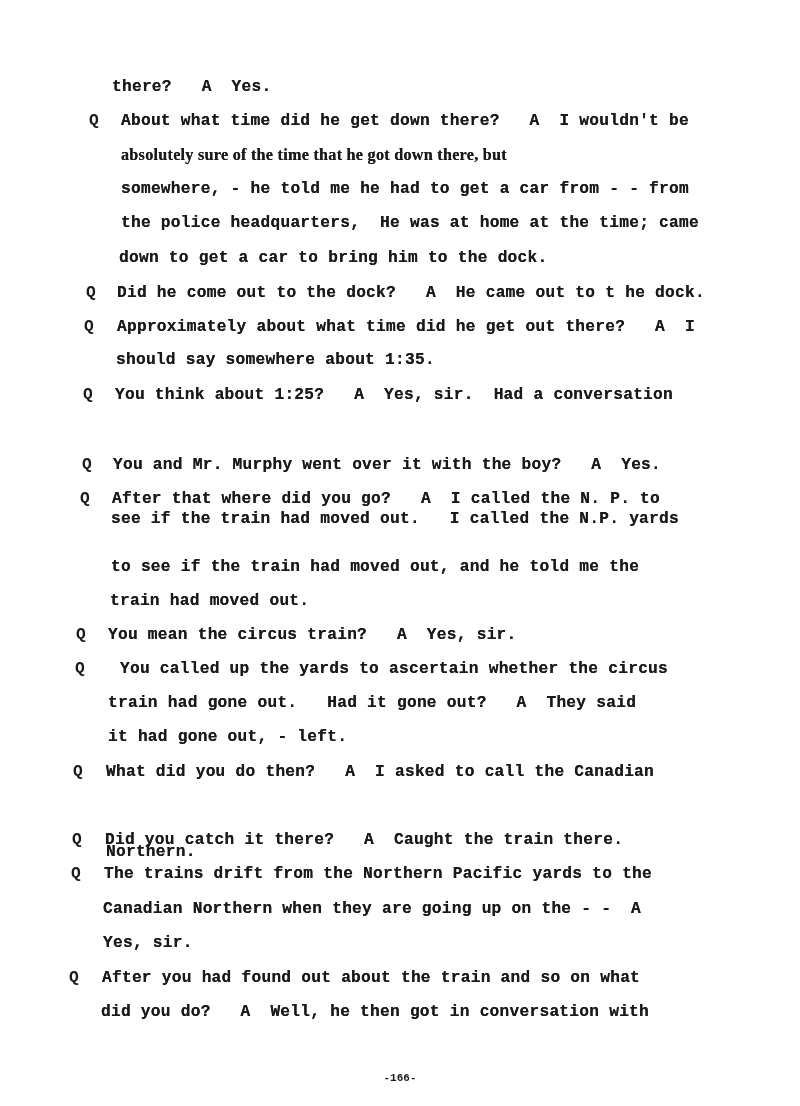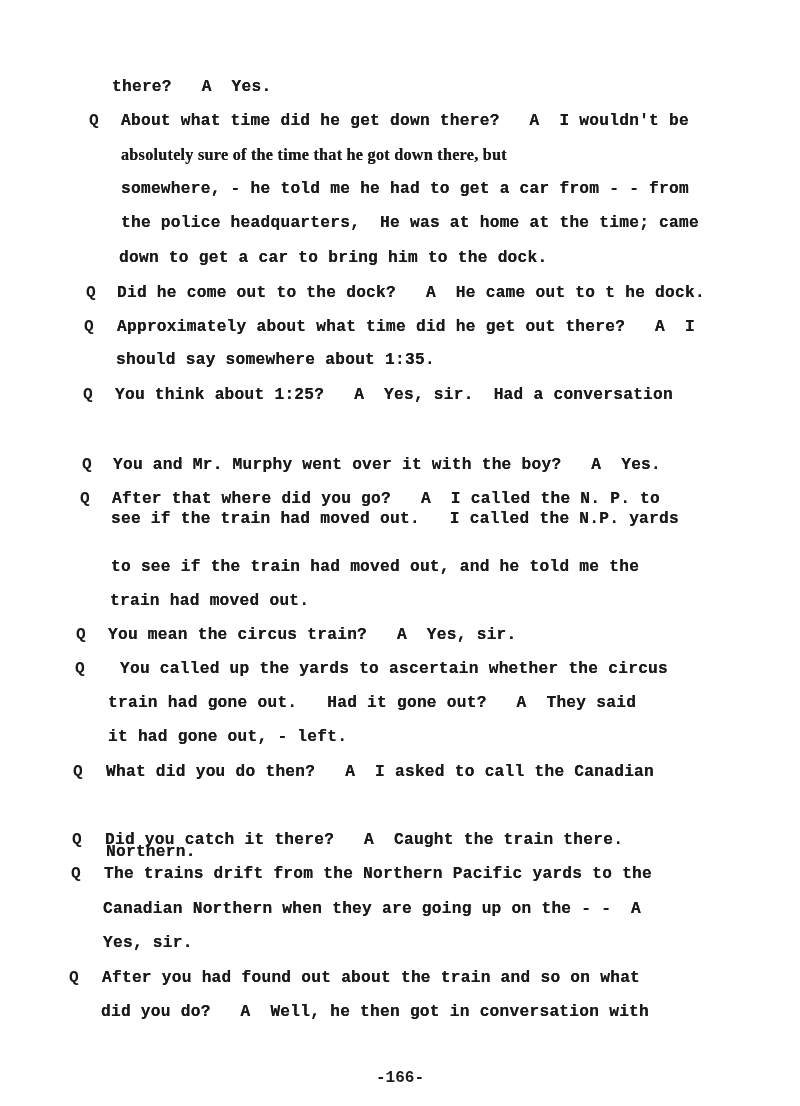--- a/index.html
+++ b/index.html
@@ -37,21 +37,21 @@
       font-weight: bold;
       line-height: 20px;
       color: #1a1a1a;
     }
     .pagenum {
       position: absolute;
       left: 0;
       width: 800px;
       top: 1068px;
       text-align: center;
-      font-size: 16px;
+      font-size: 11px;
       font-weight: bold;
       line-height: 20px;
       color: #1a1a1a;
       box-sizing: border-box;
     }
   </style>
 </head>
 <body>
 
 <div class="page">

